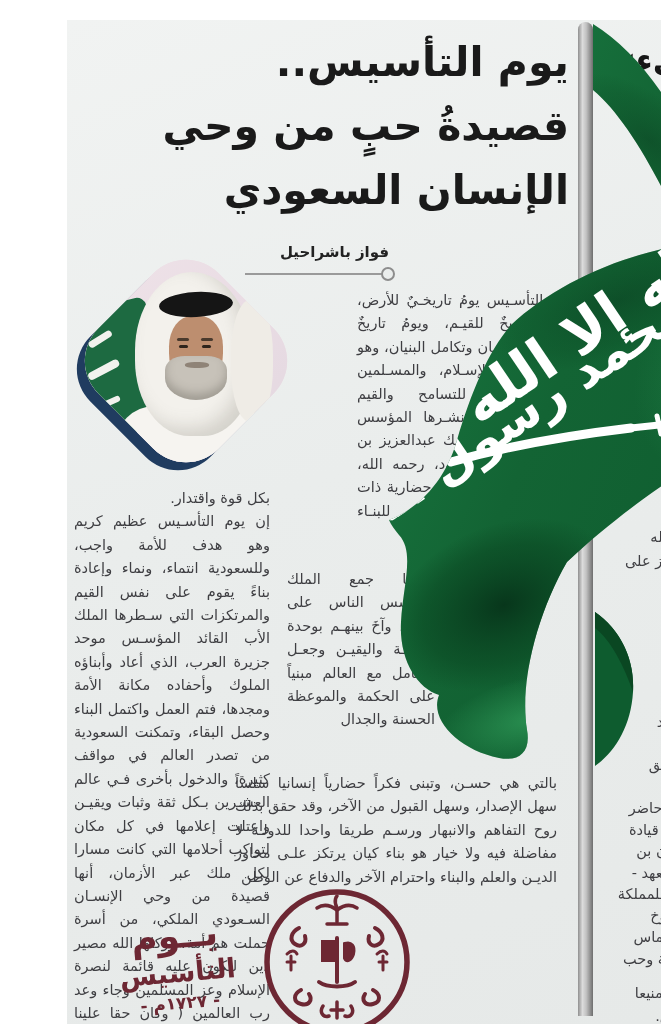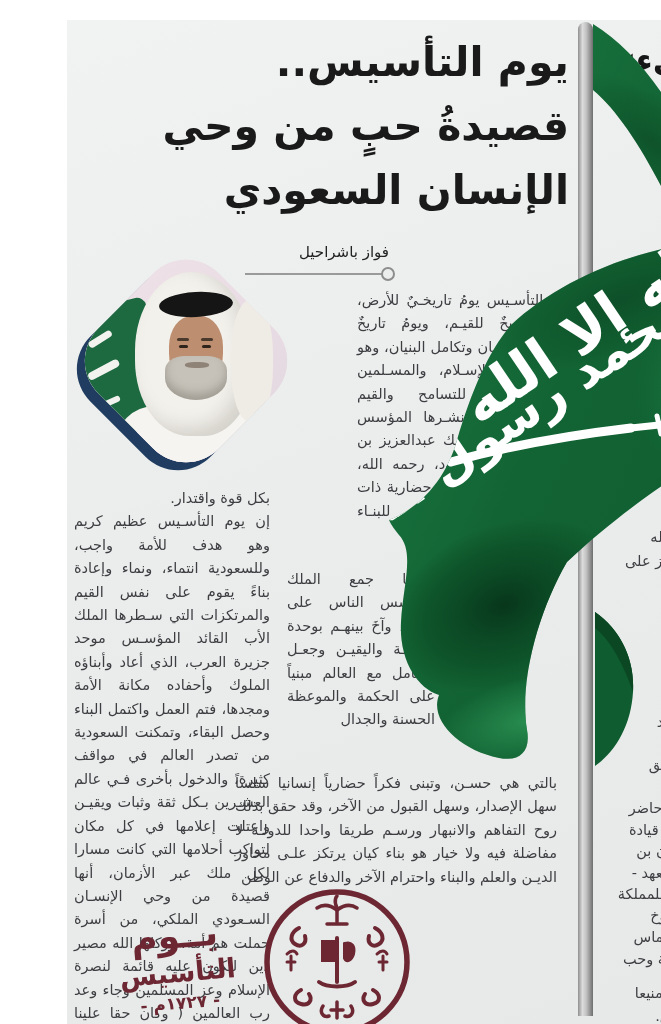--- a/index.html
+++ b/index.html
@@ -17,21 +17,21 @@
 
   
   .headline{
     position:absolute;left:10px;top:30px;width:500px;
     text-align:right;font-weight:bold;color:#1a1a1a;
     font-size:41px;line-height:64px;letter-spacing:-0.5px;
   }
   
   .author{
     position:absolute;left:200px;top:243px;width:130px;
-    text-align:right;font-weight:normal;font-size:15px;color:#222;
+    text-align:right;font-weight:bold;font-size:15px;color:#222;
   }
   .byline-rule{
     position:absolute;left:186px;top:273px;width:138px;height:2px;background:#9a9a9a;
   }
   .byline-dot{
     position:absolute;left:322px;top:267px;width:10px;height:10px;
     border:2.5px solid #8d8d8d;border-radius:50%;background:#eaedec;
   }
 
   

